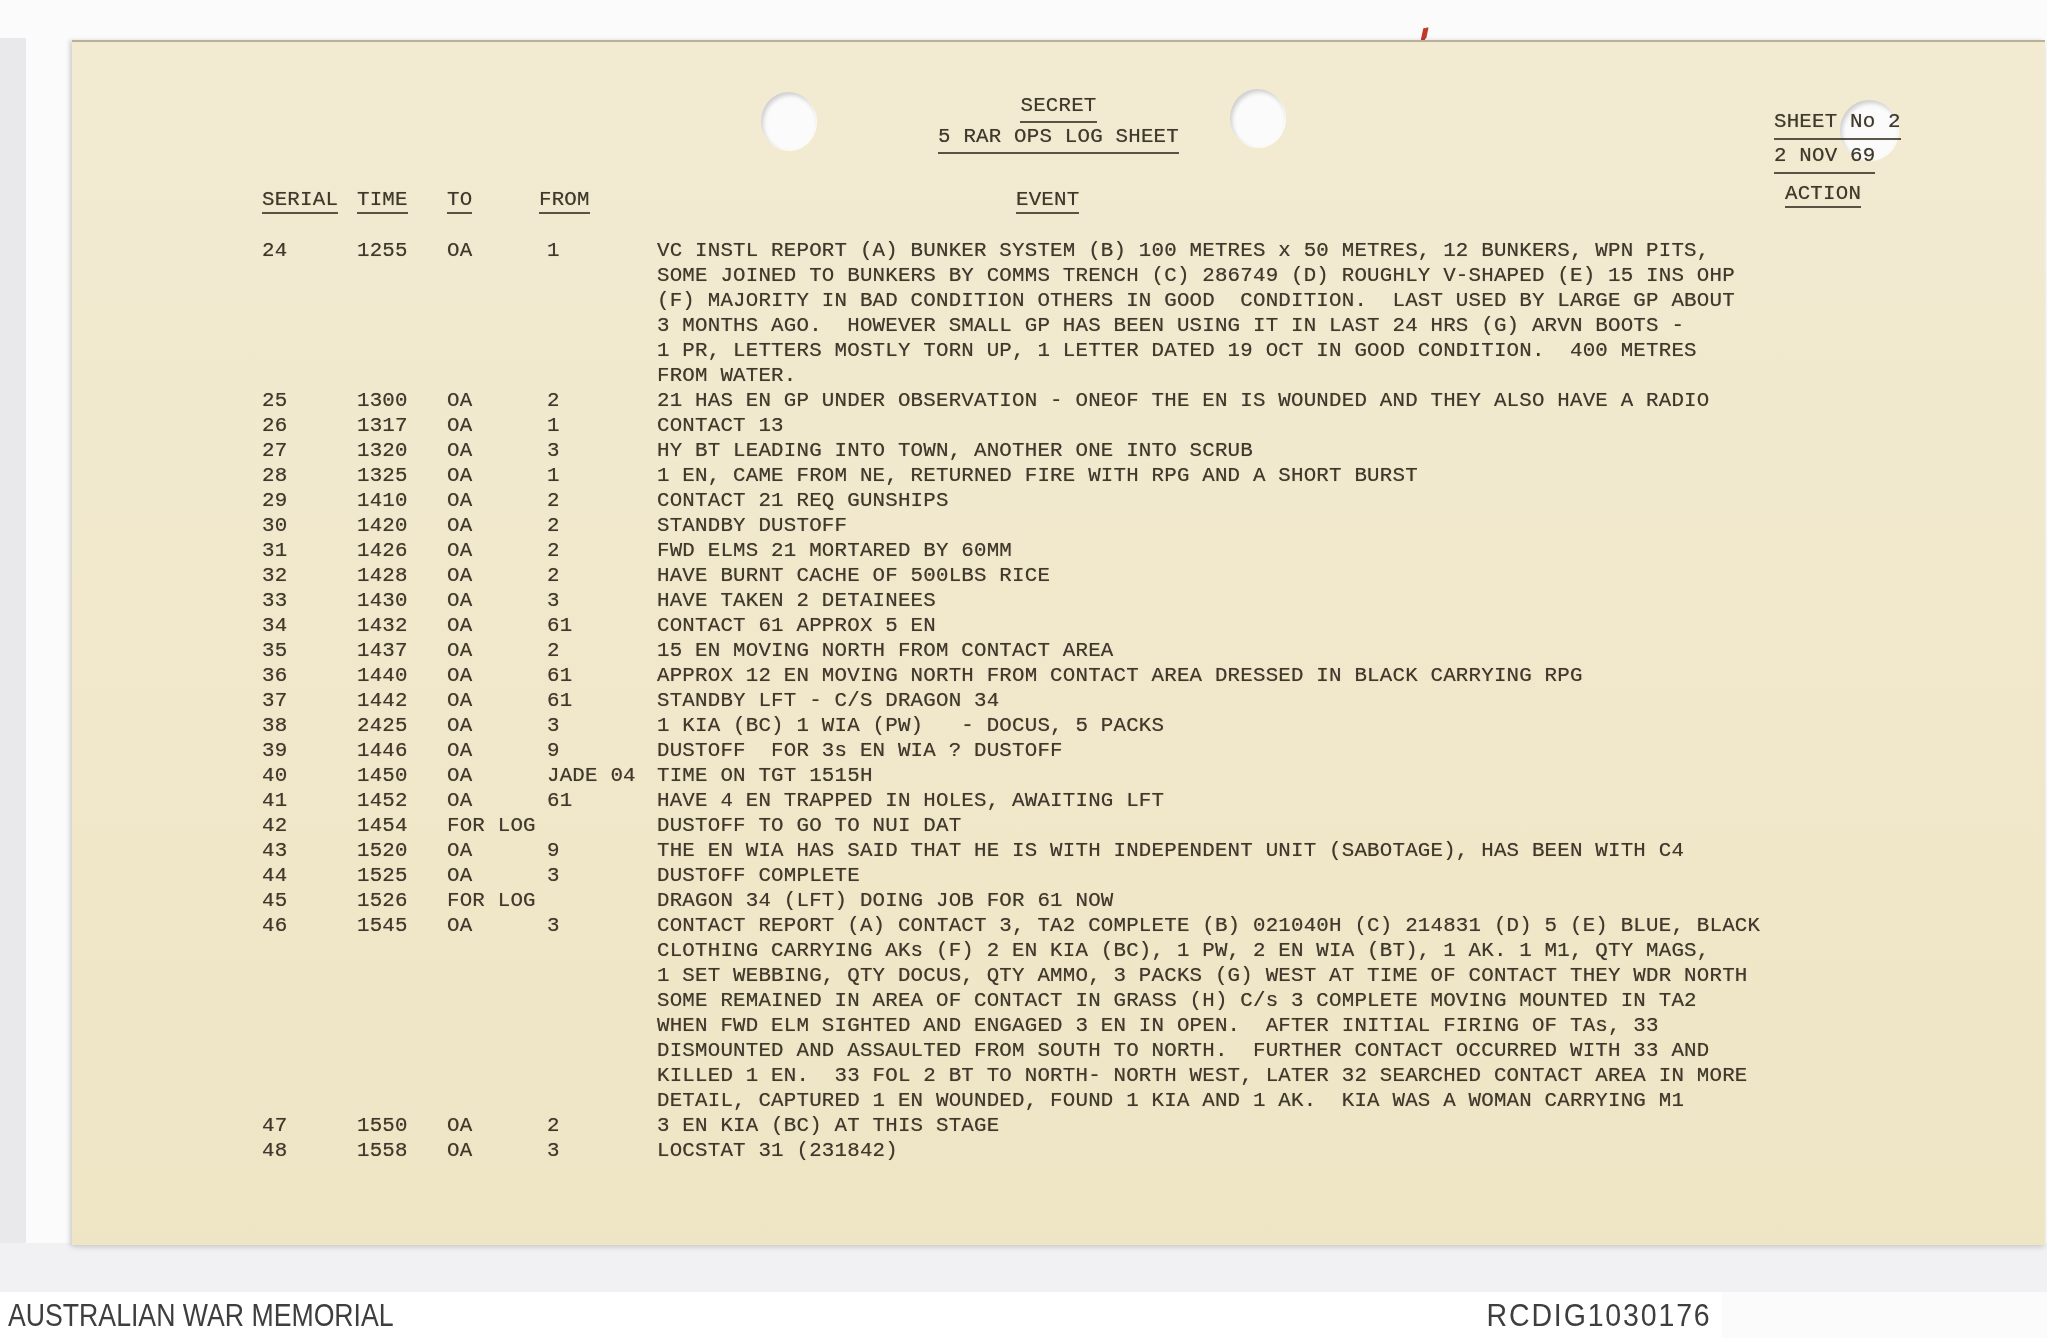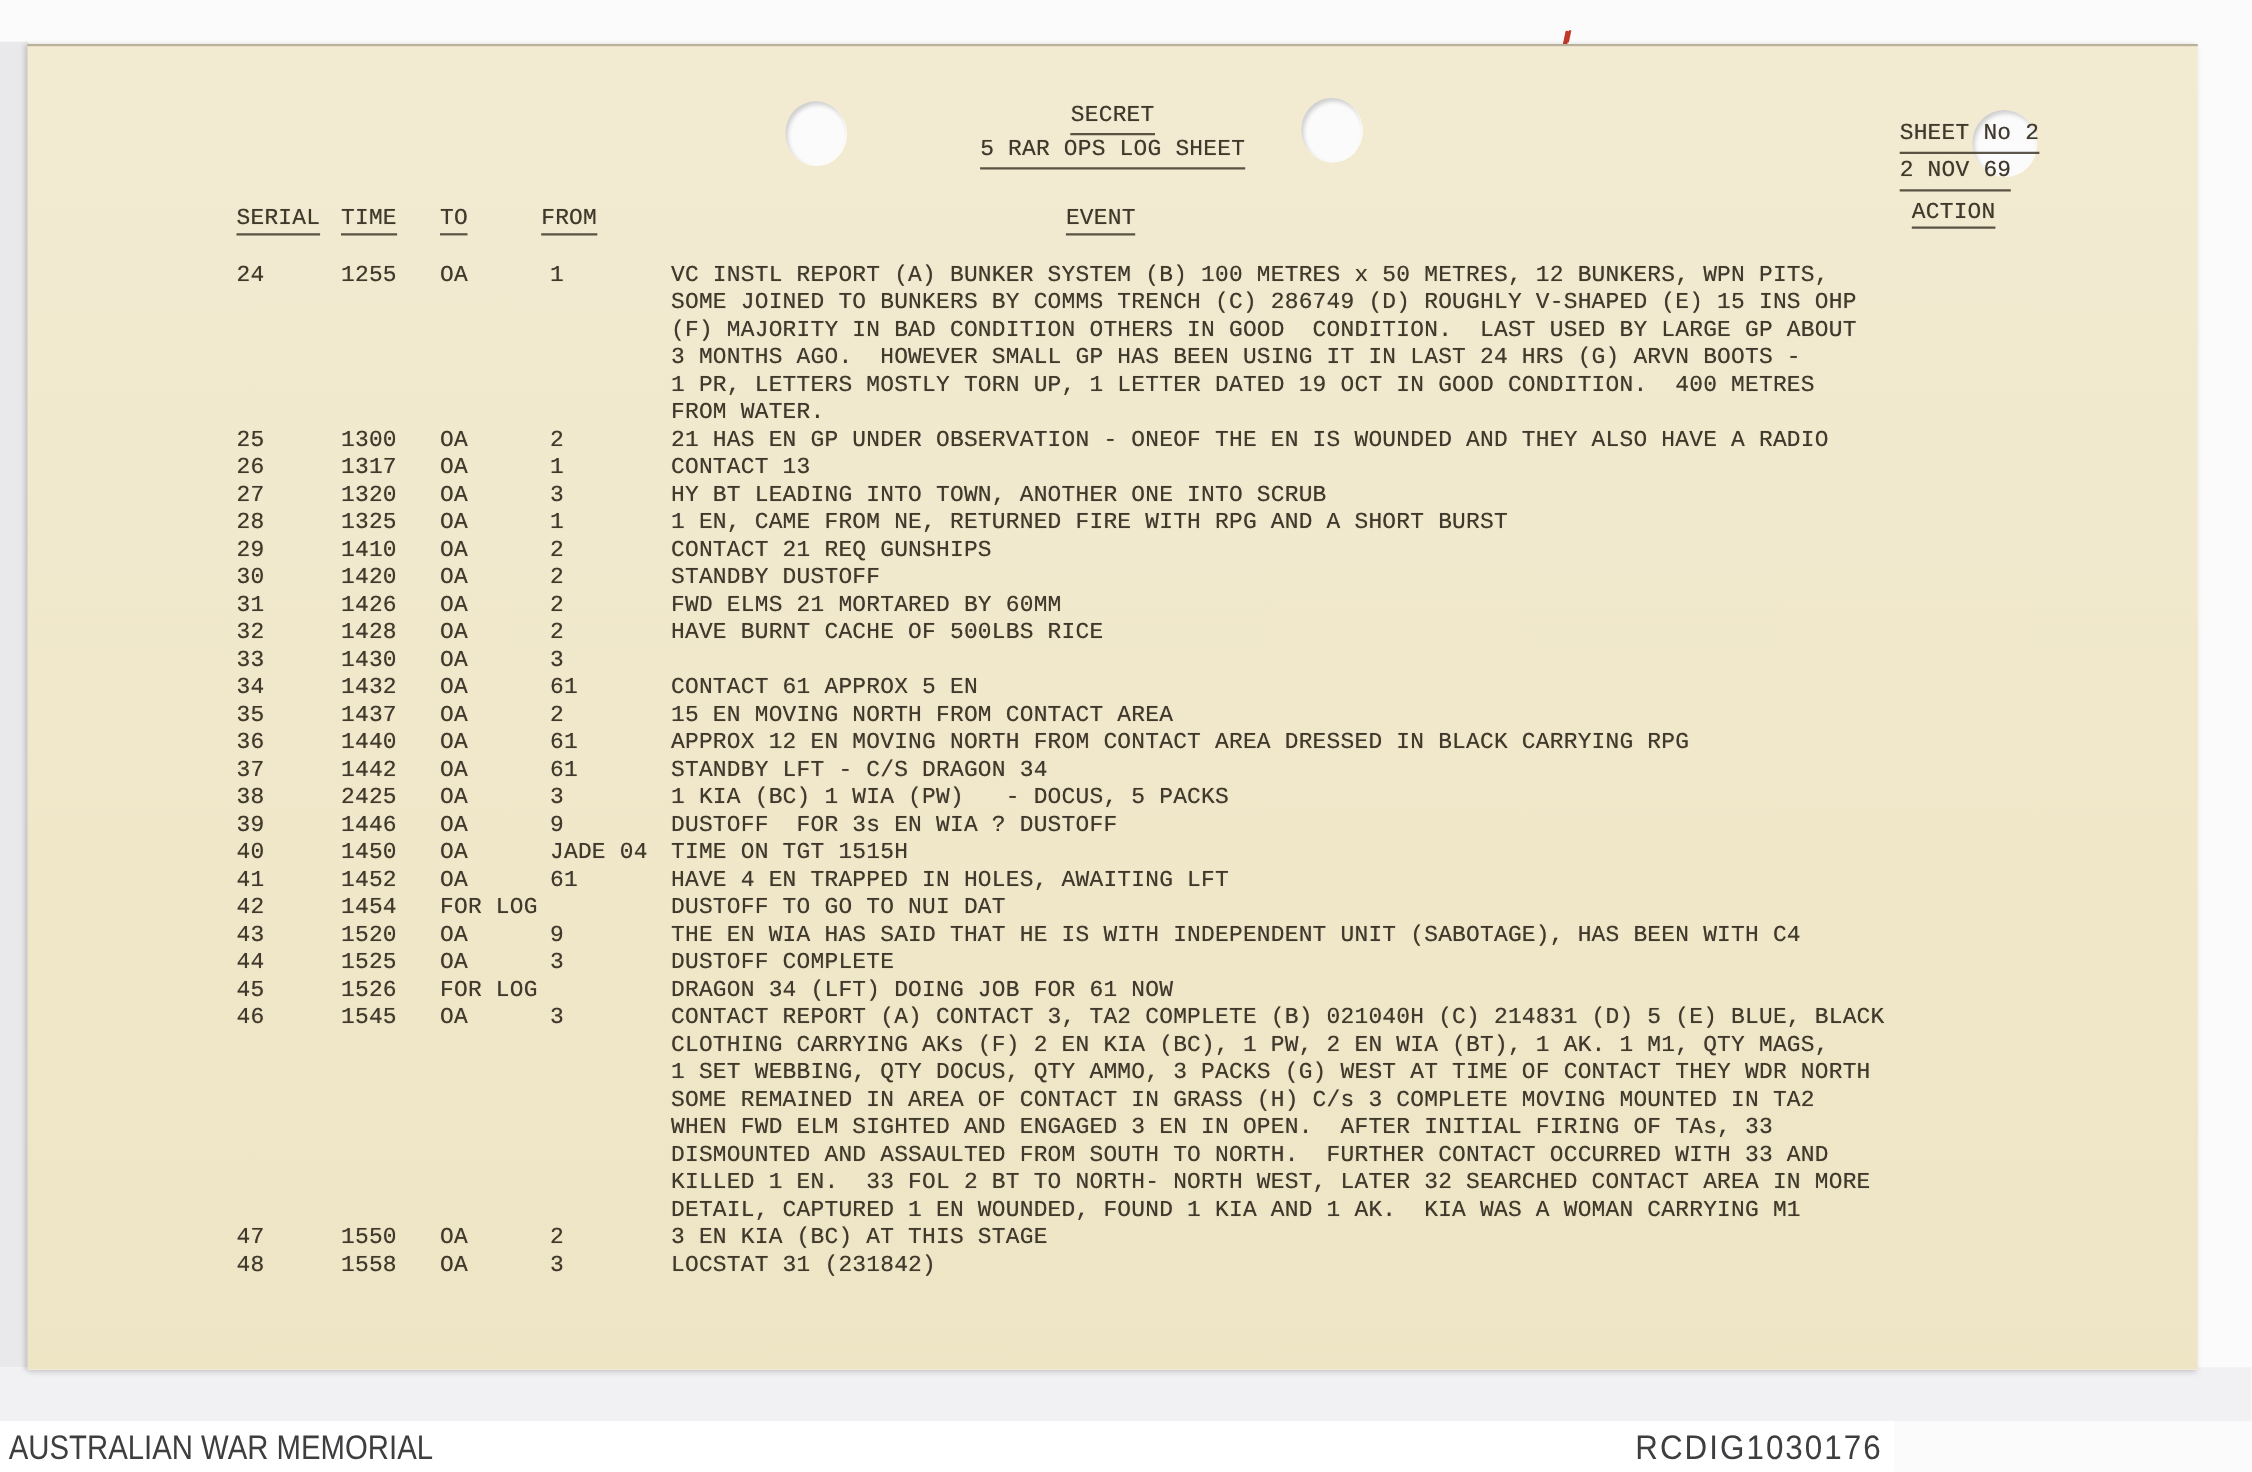--- a/index.html
+++ b/index.html
@@ -15,21 +15,21 @@
     background:linear-gradient(180deg,#f2ebd2 0%,#f1e8cb 55%,#eee5c5 100%);
     border-top:2px solid #b9b097;
     box-shadow:-3px 0 4px rgba(0,0,0,.12), 0 3px 5px rgba(0,0,0,.10);
     color:#3f382b;
     font-size:20.8px;
   }
   .hole{
     position:absolute;border-radius:50%;background:#fbfbfb;
     box-shadow:inset 2px 3px 4px rgba(0,0,0,.18), 1px 1px 0 rgba(255,255,255,.8);
   }
-  .ink{ text-shadow:0 0 0.7px rgba(63,56,43,.6); letter-spacing:.2px; }
+  .ink{ text-shadow:0 0 0.7px rgba(63,56,43,.6); letter-spacing:.2px;margin-left:47px; }
   .u{ border-bottom:2px solid rgba(63,56,43,.85); padding-bottom:1px; display:inline-block; }
   .title-block{position:absolute;left:0;right:0;top:50px;text-align:center;line-height:28px;}
   .sheet-block{position:absolute;left:1702px;top:64px;line-height:31px;}
   .hdr{position:absolute;top:146px;}
   .hdr-serial{left:190px;} .hdr-time{left:285px;} .hdr-to{left:375px;}
   .hdr-from{left:467px;} .hdr-event{left:944px;text-align:right;} .hdr-action{left:1713px;top:140px;}
   .log{
     position:absolute;left:190px;top:196px;right:20px;line-height:25px;
   }
   .lr{display:grid;grid-template-columns:95px 90px 92px 118px 1fr;align-items:start;}
@@ -149,20 +149,21 @@
     <span class="c to">OA</span>
     <span class="c from">2</span>
     <span class="c event"><div class="event-line">HAVE BURNT CACHE OF 500LBS RICE</div></span>
   </div>
 
   <div class="lr">
     <span class="c serial">33</span>
     <span class="c time">1430</span>
     <span class="c to">OA</span>
     <span class="c from">3</span>
+    <span class="c event"><div class="event-line">HAVE TAKEN 2 DETAINEES</div></span>
   </div>
 
   <div class="lr">
     <span class="c serial">34</span>
     <span class="c time">1432</span>
     <span class="c to">OA</span>
     <span class="c from">61</span>
     <span class="c event"><div class="event-line">CONTACT 61 APPROX 5 EN</div></span>
   </div>
 

